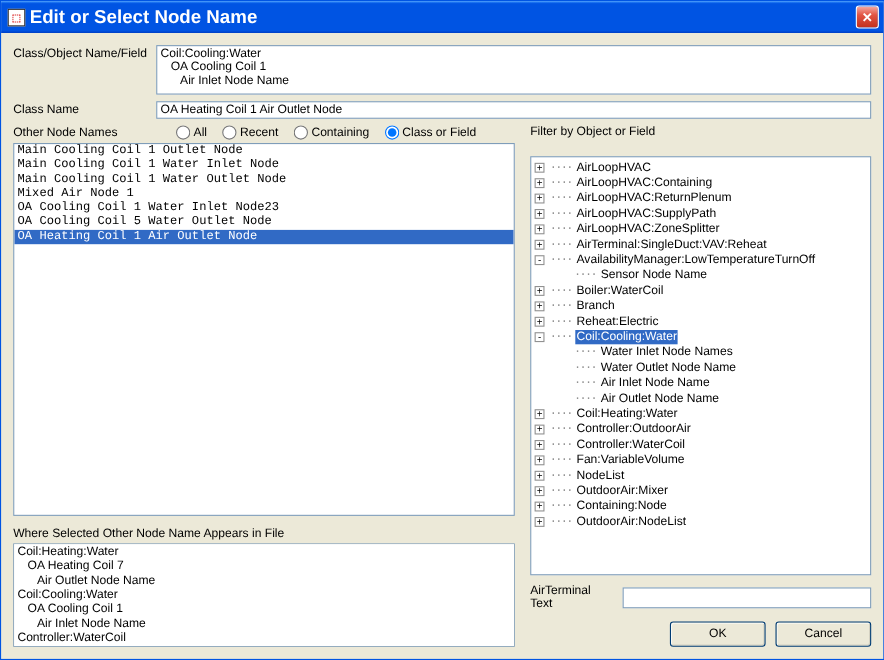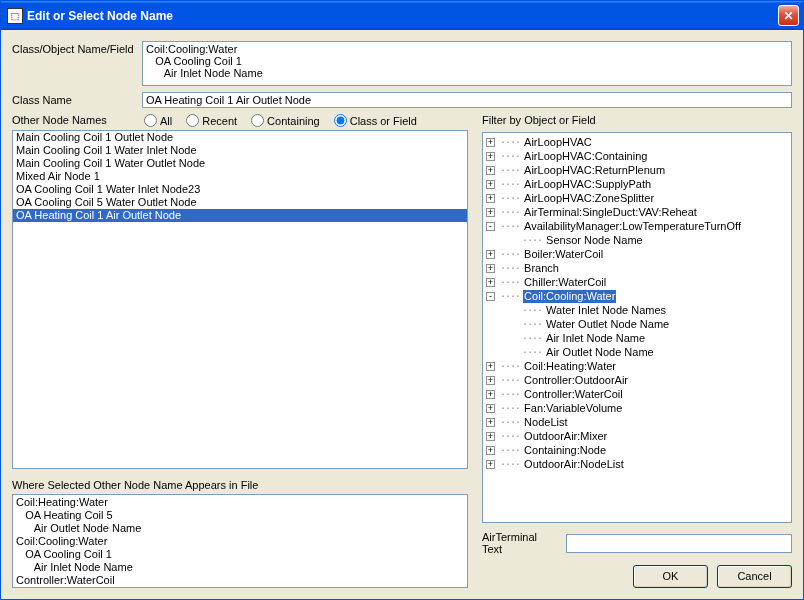--- a/index.html
+++ b/index.html
@@ -1,53 +1,53 @@
 <!DOCTYPE html>
 <html><head>
 <meta charset="utf-8">
 <style>
 * { box-sizing: border-box; font-family: Tahoma, sans-serif; font-size: 11px; }
 body { margin: 0; padding: 0; background: #ece9d8; width: 804px; height: 600px; overflow: hidden; }
 .window { width: 804px; height: 600px; background: #ece9d8; border: 1px solid #0054e3; display: flex; flex-direction: column; }
 .titlebar { height: 29px; background: linear-gradient(to bottom, #3a95ff 0%, #0054e3 8%, #0054e3 92%, #003fc5 100%); display: flex; align-items: center; padding: 0 4px 0 6px; }
 .titlebar-icon { width: 16px; height: 16px; background: #fff; border: 1px solid #333; margin-right: 4px; display: inline-flex; align-items: center; justify-content: center; font-size: 9px; color: #d33; font-weight: bold; }
-.titlebar-text { color: #fff; font-weight: bold; font-size: 12px; flex: 1; }
+.titlebar-text { color: #fff; font-weight: bold; font-size: 17px; flex: 1; }
 .close-btn { width: 21px; height: 21px; background: linear-gradient(to bottom, #f5a9a0, #e25544 40%, #c2301c); border: 1px solid #fff; border-radius: 3px; color: #fff; font-weight: bold; font-size: 12px; display: flex; align-items: center; justify-content: center; cursor: pointer; }
 .body { flex: 1; padding: 11px; display: flex; flex-direction: column; gap: 6px; }
 .row { display: flex; align-items: flex-start; gap: 2px; }
 .label { width: 128px; padding-top: 2px; }
 .textbox { flex: 1; background: #fff; border: 1px solid #7f9db9; padding: 1px 3px; font-size: 11px; }
 .textbox.multi { height: 45px; }
 .textbox input { width: 100%; border: none; outline: none; font: inherit; padding: 0; }
 .middle { display: flex; gap: 14px; flex: 1; min-height: 0; }
 .left-col { width: 456px; display: flex; flex-direction: column; }
 .right-col { flex: 1; display: flex; flex-direction: column; }
-.radio-row { display: flex; gap: 4px; margin-bottom: 3px; }
+.radio-row { display: flex; align-items: center; gap: 20px; margin-bottom: 3px; }
 .radio-row .lbl-main { width: 128px; }
 .radio-grp { display: flex; gap: 14px; }
 .radio-opt { display: flex; align-items: center; gap: 3px; }
 .radio-opt input { margin: 0; }
 .listbox { flex: 1; background: #fff; border: 1px solid #7f9db9; overflow-y: scroll; }
-.listbox-item { padding: 0 3px; height: 13px; line-height: 13px; cursor: pointer; white-space: nowrap; }
+.listbox-item { padding: 0 3px; height: 13px; line-height: 13px; cursor: pointer; white-space: nowrap; font-family: Liberation Mono, monospace; }
 .listbox-item.selected { background: #316ac5; color: #fff; }
 .section-label { margin-top: 10px; margin-bottom: 3px; }
 .appearsbox { height: 94px; background: #fff; border: 1px solid #7f9db9; overflow-y: scroll; padding: 1px 0; }
 .appline { padding: 0 3px; height: 13px; line-height: 13px; white-space: pre; }
 .tree { flex: 1; background: #fff; border: 1px solid #7f9db9; overflow-y: scroll; padding: 2px 0; position: relative; }
 .tree-row { display: flex; align-items: center; height: 14px; line-height: 13px; padding-left: 3px; white-space: nowrap; }
 .exp { width: 9px; height: 9px; border: 1px solid #919191; background: #fff; font-size: 9px; line-height: 7px; text-align: center; margin-right: 5px; color: #000; cursor: pointer; flex-shrink: 0; }
 .exp.blank { border: none; background: transparent; }
 .dots { color: #919191; letter-spacing: -1px; margin-right: 3px; font-family: monospace; font-size: 10px; }
 .tree-text { padding: 0 1px; cursor: pointer; }
 .tree-text.sel { background: #316ac5; color: #fff; }
 .containing-row { display: flex; align-items: center; margin-top: 8px; gap: 6px; }
 .containing-row .cl { width: 78px; text-align: left; }
 .containing-input { flex: 1; background: #fff; border: 1px solid #7f9db9; height: 19px; }
 .buttons { display: flex; justify-content: flex-end; gap: 9px; margin-top: 10px; }
-.btn { width: 75px; height: 23px; background: #ece9d8; border: 1px solid #003c74; border-radius: 3px; text-align: center; line-height: 20px; cursor: pointer; box-shadow: inset 1px 1px 0 rgba(255,255,255,.7), inset -1px -1px 0 rgba(0,0,0,.1); }
+.btn { width: 87px; height: 23px; background: #ece9d8; border: 1px solid #003c74; border-radius: 3px; text-align: center; line-height: 20px; cursor: pointer; box-shadow: inset 1px 1px 0 rgba(255,255,255,.7), inset -1px -1px 0 rgba(0,0,0,.1); }
 ::-webkit-scrollbar { width: 17px; }
 ::-webkit-scrollbar-track { background: #f0ede0; }
 ::-webkit-scrollbar-thumb { background: #c6d4f0; border: 1px solid #acc3e6; border-radius: 2px; }
 ::-webkit-scrollbar-button { background: #c6d4f0; border: 1px solid #acc3e6; height: 17px; }
 </style>
 </head>
 <body>
 
 <div class="window">
   <div class="titlebar">
@@ -101,31 +101,31 @@
             <div class="listbox-item">Main Cooling Coil 1 Water Inlet Node</div>
             <div class="listbox-item">Main Cooling Coil 1 Water Outlet Node</div>
             <div class="listbox-item">Mixed Air Node 1</div>
             <div class="listbox-item">OA Cooling Coil 1 Water Inlet Node23</div>
             <div class="listbox-item">OA Cooling Coil 5 Water Outlet Node</div>
             <div class="listbox-item selected">OA Heating Coil 1 Air Outlet Node</div>
           </div>
         <div class="section-label">Where Selected Other Node Name Appears in File</div>
         <div class="appearsbox" id="appearslist">
             <div class="appline">Coil:Heating:Water</div>
-            <div class="appline">   OA Heating Coil 5</div>
+            <div class="appline">   OA Heating Coil 7</div>
             <div class="appline">      Air Outlet Node Name</div>
             <div class="appline">Coil:Cooling:Water</div>
             <div class="appline">   OA Cooling Coil 1</div>
             <div class="appline">      Air Inlet Node Name</div>
             <div class="appline">Controller:WaterCoil</div>
           </div>
       </div>
 
       <div class="right-col">
-        <div style="margin-bottom:6px">Filter by Object or Field</div>
+        <div style="margin-bottom:16px">Filter by Object or Field</div>
         <div class="tree" id="tree">
             <div class="tree-row">
               <span style="display: inline-block; width: 0px;"></span>
               <span class="exp">+</span>
               <span class="dots">····</span>
               <span class="tree-text">AirLoopHVAC</span>
             </div>
             <div class="tree-row">
               <span style="display: inline-block; width: 0px;"></span>
               <span class="exp">+</span>
@@ -177,21 +177,21 @@
             <div class="tree-row">
               <span style="display: inline-block; width: 0px;"></span>
               <span class="exp">+</span>
               <span class="dots">····</span>
               <span class="tree-text">Branch</span>
             </div>
             <div class="tree-row">
               <span style="display: inline-block; width: 0px;"></span>
               <span class="exp">+</span>
               <span class="dots">····</span>
-              <span class="tree-text">Chiller:WaterCoil</span>
+              <span class="tree-text">Reheat:Electric</span>
             </div>
             <div class="tree-row">
               <span style="display: inline-block; width: 0px;"></span>
               <span class="exp">-</span>
               <span class="dots">····</span>
               <span class="tree-text sel">Coil:Cooling:Water</span>
             </div>
             <div class="tree-row">
               <span style="display: inline-block; width: 22px;"></span>
               <span class="exp blank"></span>

